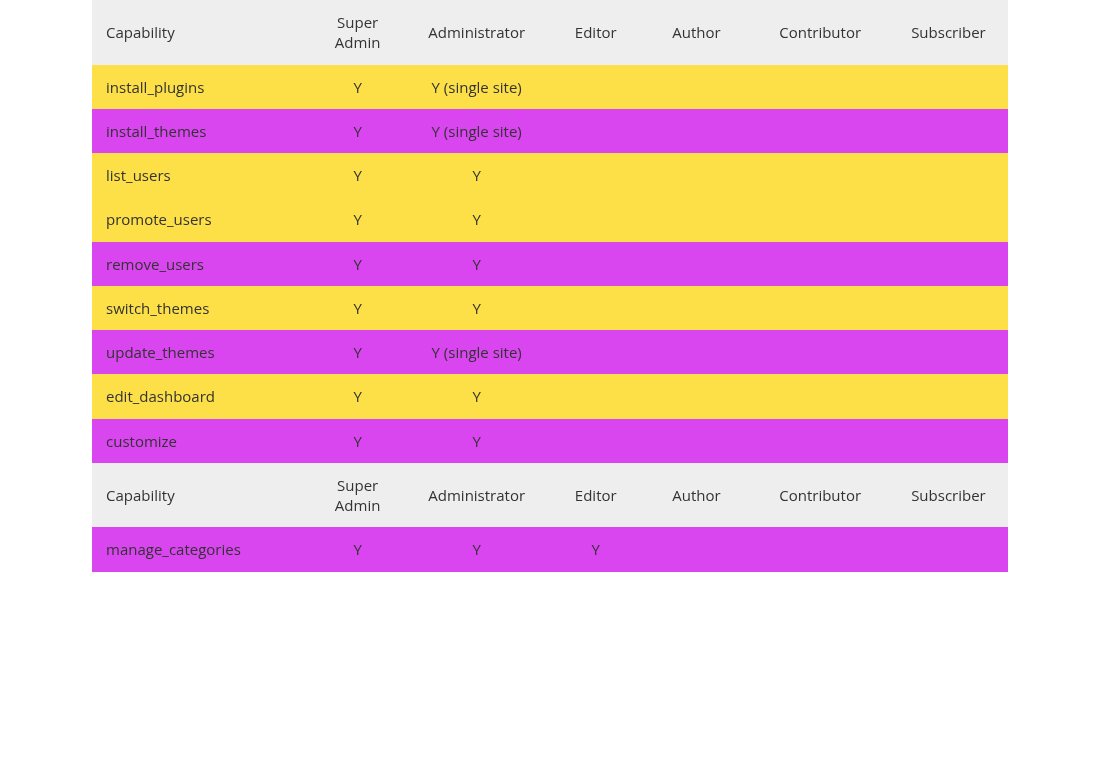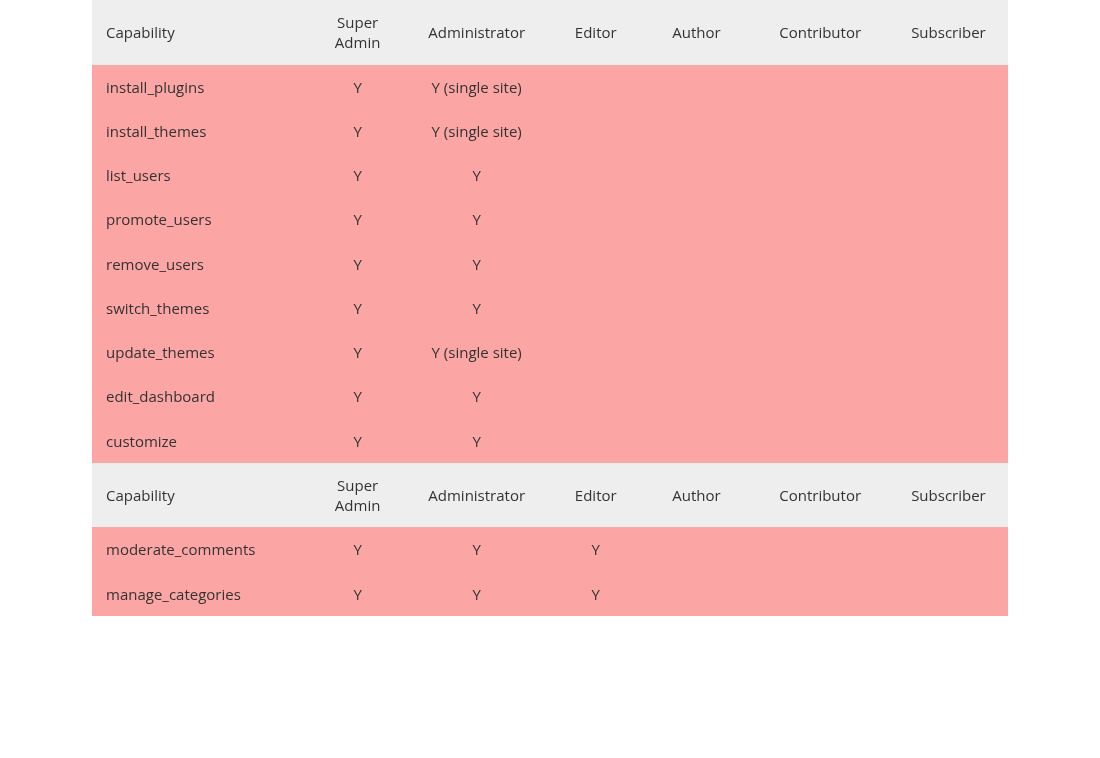--- a/index.html
+++ b/index.html
@@ -23,22 +23,22 @@
     th, td {
       padding: 12px 14px;
       text-align: left;
       vertical-align: middle;
       font-weight: 400;
       line-height: 1.35;
       color: #333;
     }
     th { background: #eeeeee; }
     td.center, th.center { text-align: center; }
-    tr.odd td { background: #fca5a5; }
-    tr.even td { background: #fca5a5; }
+    tr.odd td { background: #fde047; }
+    tr.even td { background: #d946ef; }
     col.cap   { width: 24%; }
     col.super { width: 10%; }
     col.admin { width: 16%; }
     col.ed    { width: 10%; }
     col.auth  { width: 12%; }
     col.contrib { width: 15%; }
     col.sub   { width: 13%; }
   </style>
 </head>
 <body>
@@ -153,29 +153,20 @@
       <th>Capability</th>
       <th class="center">Super Admin</th>
       <th class="center">Administrator</th>
       <th class="center">Editor</th>
       <th class="center">Author</th>
       <th class="center">Contributor</th>
       <th class="center">Subscriber</th>
     </tr>
   </thead>
   <tbody id="body2">
-        <tr class="odd">
-          <td>moderate_comments</td>
-          <td class="center">Y</td>
-          <td class="center">Y</td>
-          <td class="center">Y</td>
-          <td class="center"></td>
-          <td class="center"></td>
-          <td class="center"></td>
-        </tr>
         <tr class="even">
           <td>manage_categories</td>
           <td class="center">Y</td>
           <td class="center">Y</td>
           <td class="center">Y</td>
           <td class="center"></td>
           <td class="center"></td>
           <td class="center"></td>
         </tr>
       </tbody>

